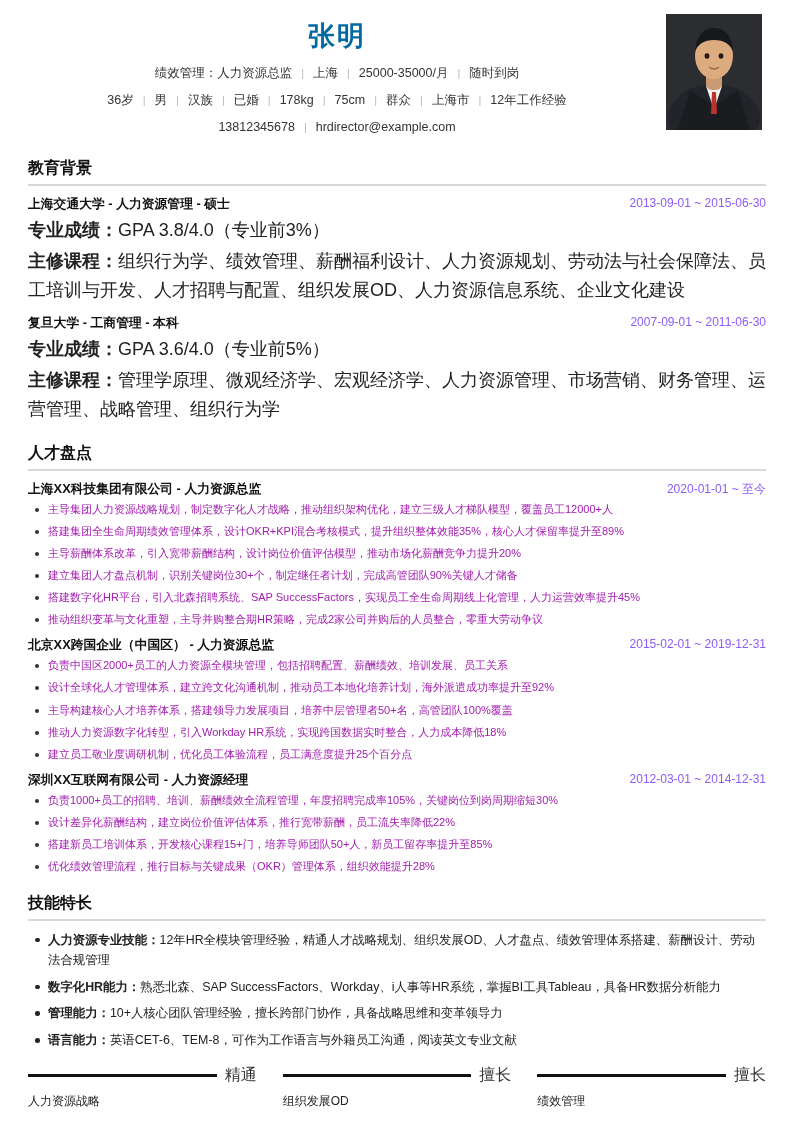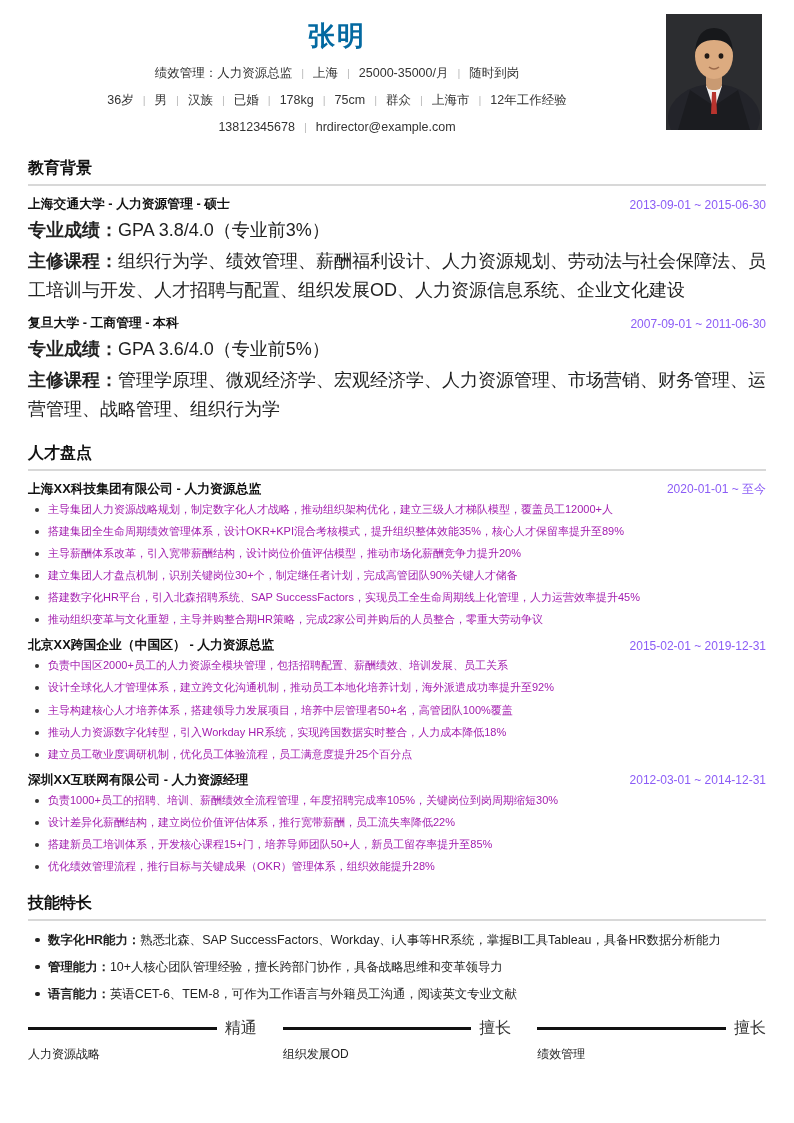--- a/index.html
+++ b/index.html
@@ -66,21 +66,21 @@
     padding-bottom: 5px;
   }
   .section-rule {
     height: 2px;
     background: #d8d8d8;
     margin-bottom: 10px;
   }
   
   .entry-head {
     display: flex;
-    align-items: center;
+    align-items: flex-start;
     justify-content: space-between;
     margin-top: 9px;
     margin-bottom: 3px;
     gap: 48px;
   }
   .entry-title {
     font-size: 12.8px;
     font-weight: bold;
     color: #111;
   }
@@ -289,20 +289,23 @@
       </ul>
     </div>
   </div>
 
   <div>
     <div class="section-title">技能特长</div>
     <div class="section-rule"></div>
 
     <ul class="skills">
       <li>
+        <b>人力资源专业技能：</b><span>12年HR全模块管理经验，精通人才战略规划、组织发展OD、人才盘点、绩效管理体系搭建、薪酬设计、劳动法合规管理</span>
+      </li>
+      <li>
         <b>数字化HR能力：</b><span>熟悉北森、SAP SuccessFactors、Workday、i人事等HR系统，掌握BI工具Tableau，具备HR数据分析能力</span>
       </li>
       <li>
         <b>管理能力：</b><span>10+人核心团队管理经验，擅长跨部门协作，具备战略思维和变革领导力</span>
       </li>
       <li>
         <b>语言能力：</b><span>英语CET-6、TEM-8，可作为工作语言与外籍员工沟通，阅读英文专业文献</span>
       </li>
     </ul>
 

